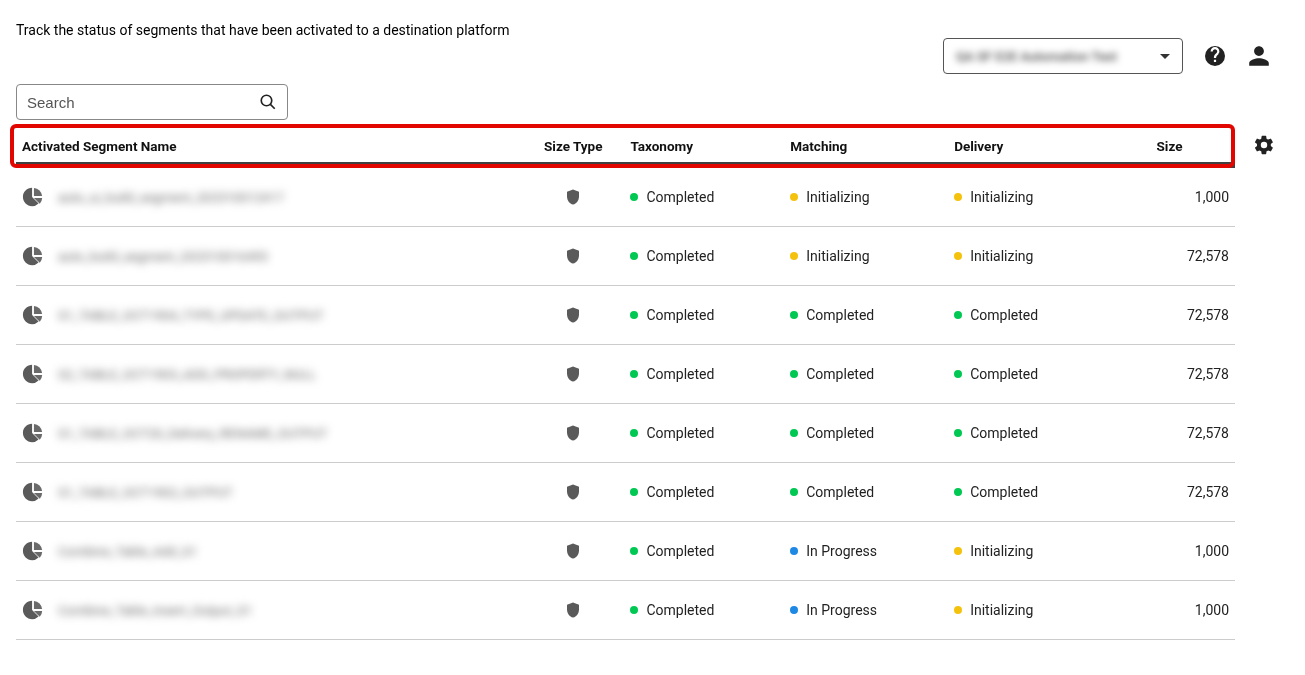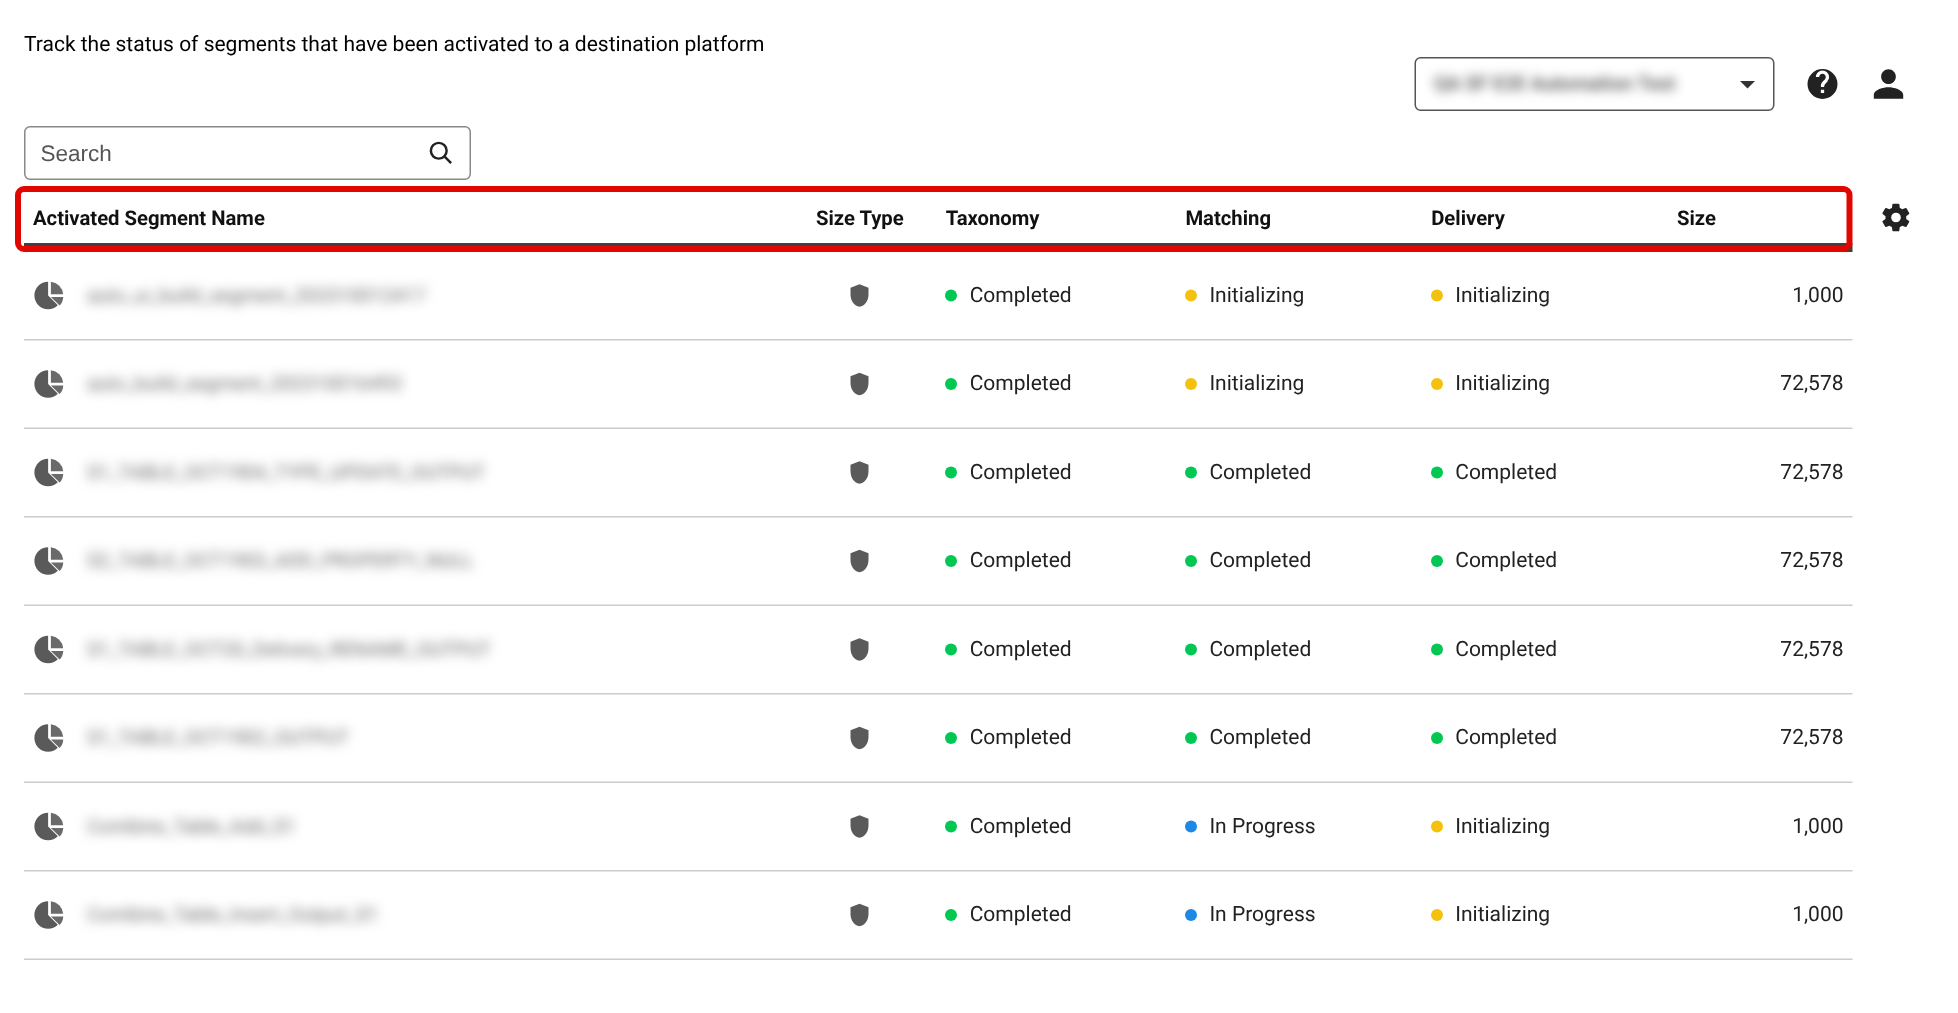--- a/index.html
+++ b/index.html
@@ -63,21 +63,21 @@
       margin-bottom: 6px;
     }
     .subtitle {
       font-size: 14px;
       color: #000000;
       margin-bottom: 46px;
     }
     .search-wrap {
       border: 1px solid #888;
       border-radius: 4px;
-      width: 298px;
+      width: 272px;
       height: 36px;
       display: flex;
       align-items: center;
       padding: 0 10px;
       margin-bottom: 10px;
     }
     .search-wrap input {
       border: none;
       outline: none;
       flex: 1;
@@ -118,21 +118,21 @@
     }
     table.grid th {
       text-align: left;
       font-size: 13.5px;
       font-weight: 700;
       color: #111;
       padding: 8px 6px 8px 6px;
       border-bottom: 6px solid #404040;
       background: #fff;
     }
-    table.grid th.right { text-align: left; padding-right: 14px; }
+    table.grid th.right { text-align: center; padding-right: 14px; }
     table.grid th.center { text-align: center; }
     col.c-name { width: 494px; }
     col.c-type { width: 100px; }
     col.c-tax  { width: 156px; }
     col.c-match{ width: 160px; }
     col.c-deliv{ width: 160px; }
     col.c-size { width: 120px; }
     table.grid td {
       padding: 18px 6px;
       border-bottom: 1px solid #ccc;

